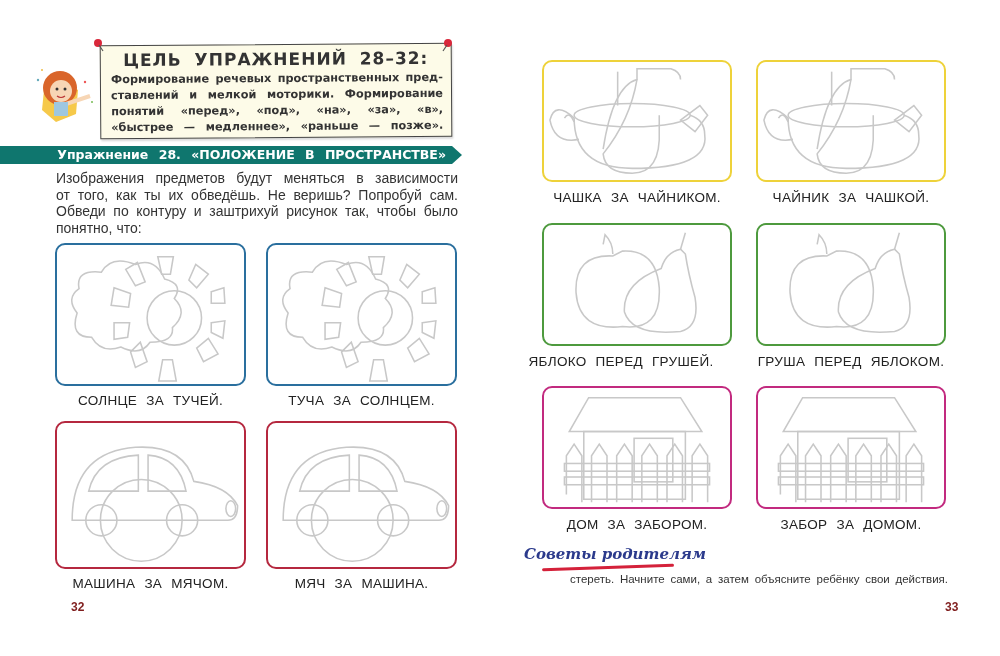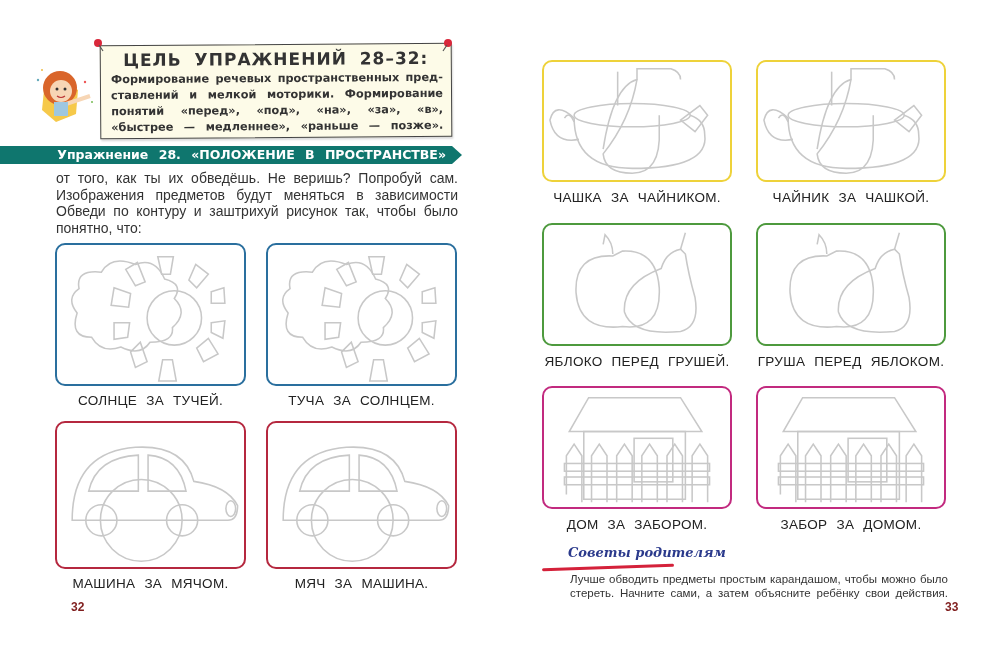--- a/index.html
+++ b/index.html
@@ -26,21 +26,21 @@
   .intro { left:56px; top:170px; width:402px; font-size:14px; line-height:16.5px; color:#333; }
   .intro div { text-align:justify; text-align-last:justify; }
   .intro div.last { text-align-last:left; }
 
   .card { position:absolute; border-radius:10px; border:2px solid; background:#fff; box-sizing:border-box; }
   .card svg { position:absolute; left:0; top:0; width:100%; height:100%; }
   .caption { position:absolute; text-align:center; font-size:13.5px; color:#222; letter-spacing:0.3px; word-spacing:5px; }
 
   .page-num { position:absolute; font-weight:bold; font-size:12px; color:#7f1d1d;margin-left:15px; }
 
-  .tips-title { left:568px; top:545px; font-family:"DejaVu Serif", serif; font-style:italic; font-size:13px; color:#2b3a8c; font-weight:bold; }
+  .tips-title { left:524px; top:545px; font-family:"DejaVu Serif", serif; font-style:italic; font-size:15px; color:#2b3a8c; font-weight:bold; }
   .tips-line { left:542px; top:566px; width:132px; height:3px; background:#d4213a; border-radius:2px; transform:rotate(-2deg); }
   .tips-text { left:570px; top:572px; width:378px; font-size:11.5px; line-height:14px; color:#333; }
   .tips-text div { text-align:justify; text-align-last:justify; }
 
   .stroke { fill:none; stroke:#c8c8c8; stroke-width:1.6; }
 </style>
 </head>
 <body>
 
 <div class="abs" style="left:30px;top:50px;width:70px;height:80px;">
@@ -76,22 +76,22 @@
 <svg class="abs pin" style="left:440px;top:38px;" viewBox="0 0 14 14">
     <circle cx="8" cy="5" r="4" fill="#d9283b"></circle>
     <line x1="7" y1="7" x2="3" y2="13" stroke="#555" stroke-width="1.2"></line>
   </svg>
 
 <div class="abs banner">
   <span class="banner-text">Упражнение 28. «ПОЛОЖЕНИЕ В ПРОСТРАНСТВЕ»</span>
 </div>
 
 <div class="abs intro">
+  <div>Изображения предметов будут меняться в зависимости</div>
   <div>от того, как ты их обведёшь. Не веришь? Попробуй сам.</div>
-  <div>Изображения предметов будут меняться в зависимости</div>
   <div>Обведи по контуру и заштрихуй рисунок так, чтобы было</div>
   <div class="last">понятно, что:</div>
 </div>
 
 <div class="card" style="left:55px;top:243px;width:191px;height:143px;border-color:#2a6f9e;">
   <svg viewBox="0 0 191 143">
     <g class="stroke">
       <path d="M20 70 Q8 55 22 45 Q18 25 45 28 Q55 10 80 20 Q100 12 110 35 Q130 40 120 55 Q135 70 118 85 Q120 100 95 100 Q85 115 65 105 Q45 112 35 95 Q12 95 20 70 Z"></path>
       <circle cx="120" cy="75" r="28"></circle>
       <polygon points="103,12 119,12 116,30 107,30"></polygon>
@@ -196,21 +196,21 @@
 <div class="card" style="left:542px;top:223px;width:190px;height:123px;border-color:#4e9a3e;">
   <svg viewBox="0 0 190 123">
     <g class="stroke">
       <path d="M70 32 Q30 30 32 70 Q35 110 80 105 Q120 110 118 65 Q115 25 80 27 Z"></path>
       <path d="M60 20 L62 10 Q70 18 70 30"></path>
       <path d="M140 25 Q125 28 120 45 Q80 60 82 90 Q90 115 140 110 Q160 105 155 75 Q148 50 145 30 Z"></path>
       <path d="M140 25 L145 8"></path>
     </g>
   </svg>
 </div>
-<div class="caption" style="left:542px;top:354px;width:190px;">ЯБЛОКО ПЕРЕД ГРУШЕЙ.</div>
+<div class="caption" style="left:526px;top:354px;width:190px;">ЯБЛОКО ПЕРЕД ГРУШЕЙ.</div>
 
 <div class="card" style="left:756px;top:223px;width:190px;height:123px;border-color:#4e9a3e;">
   <svg viewBox="0 0 190 123">
     <g class="stroke">
       <path d="M70 32 Q30 30 32 70 Q35 110 80 105 Q120 110 118 65 Q115 25 80 27 Z"></path>
       <path d="M60 20 L62 10 Q70 18 70 30"></path>
       <path d="M140 25 Q125 28 120 45 Q80 60 82 90 Q90 115 140 110 Q160 105 155 75 Q148 50 145 30 Z"></path>
       <path d="M140 25 L145 8"></path>
     </g>
   </svg>
@@ -241,17 +241,16 @@
       <rect x="20" y="92" width="150" height="8"></rect>
       <path d="M22 110 L22 70 L30 58 L38 70 L38 118 M48 118 L48 70 L56 58 L64 70 L64 118 M74 118 L74 70 L82 58 L90 70 L90 118 M100 118 L100 70 L108 58 L116 70 L116 118 M126 118 L126 70 L134 58 L142 70 L142 118 M152 118 L152 70 L160 58 L168 70 L168 118"></path>
     </g>
   </svg>
 </div>
 <div class="caption" style="left:756px;top:517px;width:190px;">ЗАБОР ЗА ДОМОМ.</div>
 
 <div class="abs tips-title">Советы родителям</div>
 <div class="abs tips-line"></div>
 <div class="abs tips-text">
-  <div>Лучше обводить предметы простым карандашом, чтобы можно было</div>
   <div>стереть. Начните сами, а затем объясните ребёнку свои действия.</div>
 </div>
 
 <div class="page-num" style="left:930px;top:600px;text-align:right;">33</div>
 
 </body></html>

